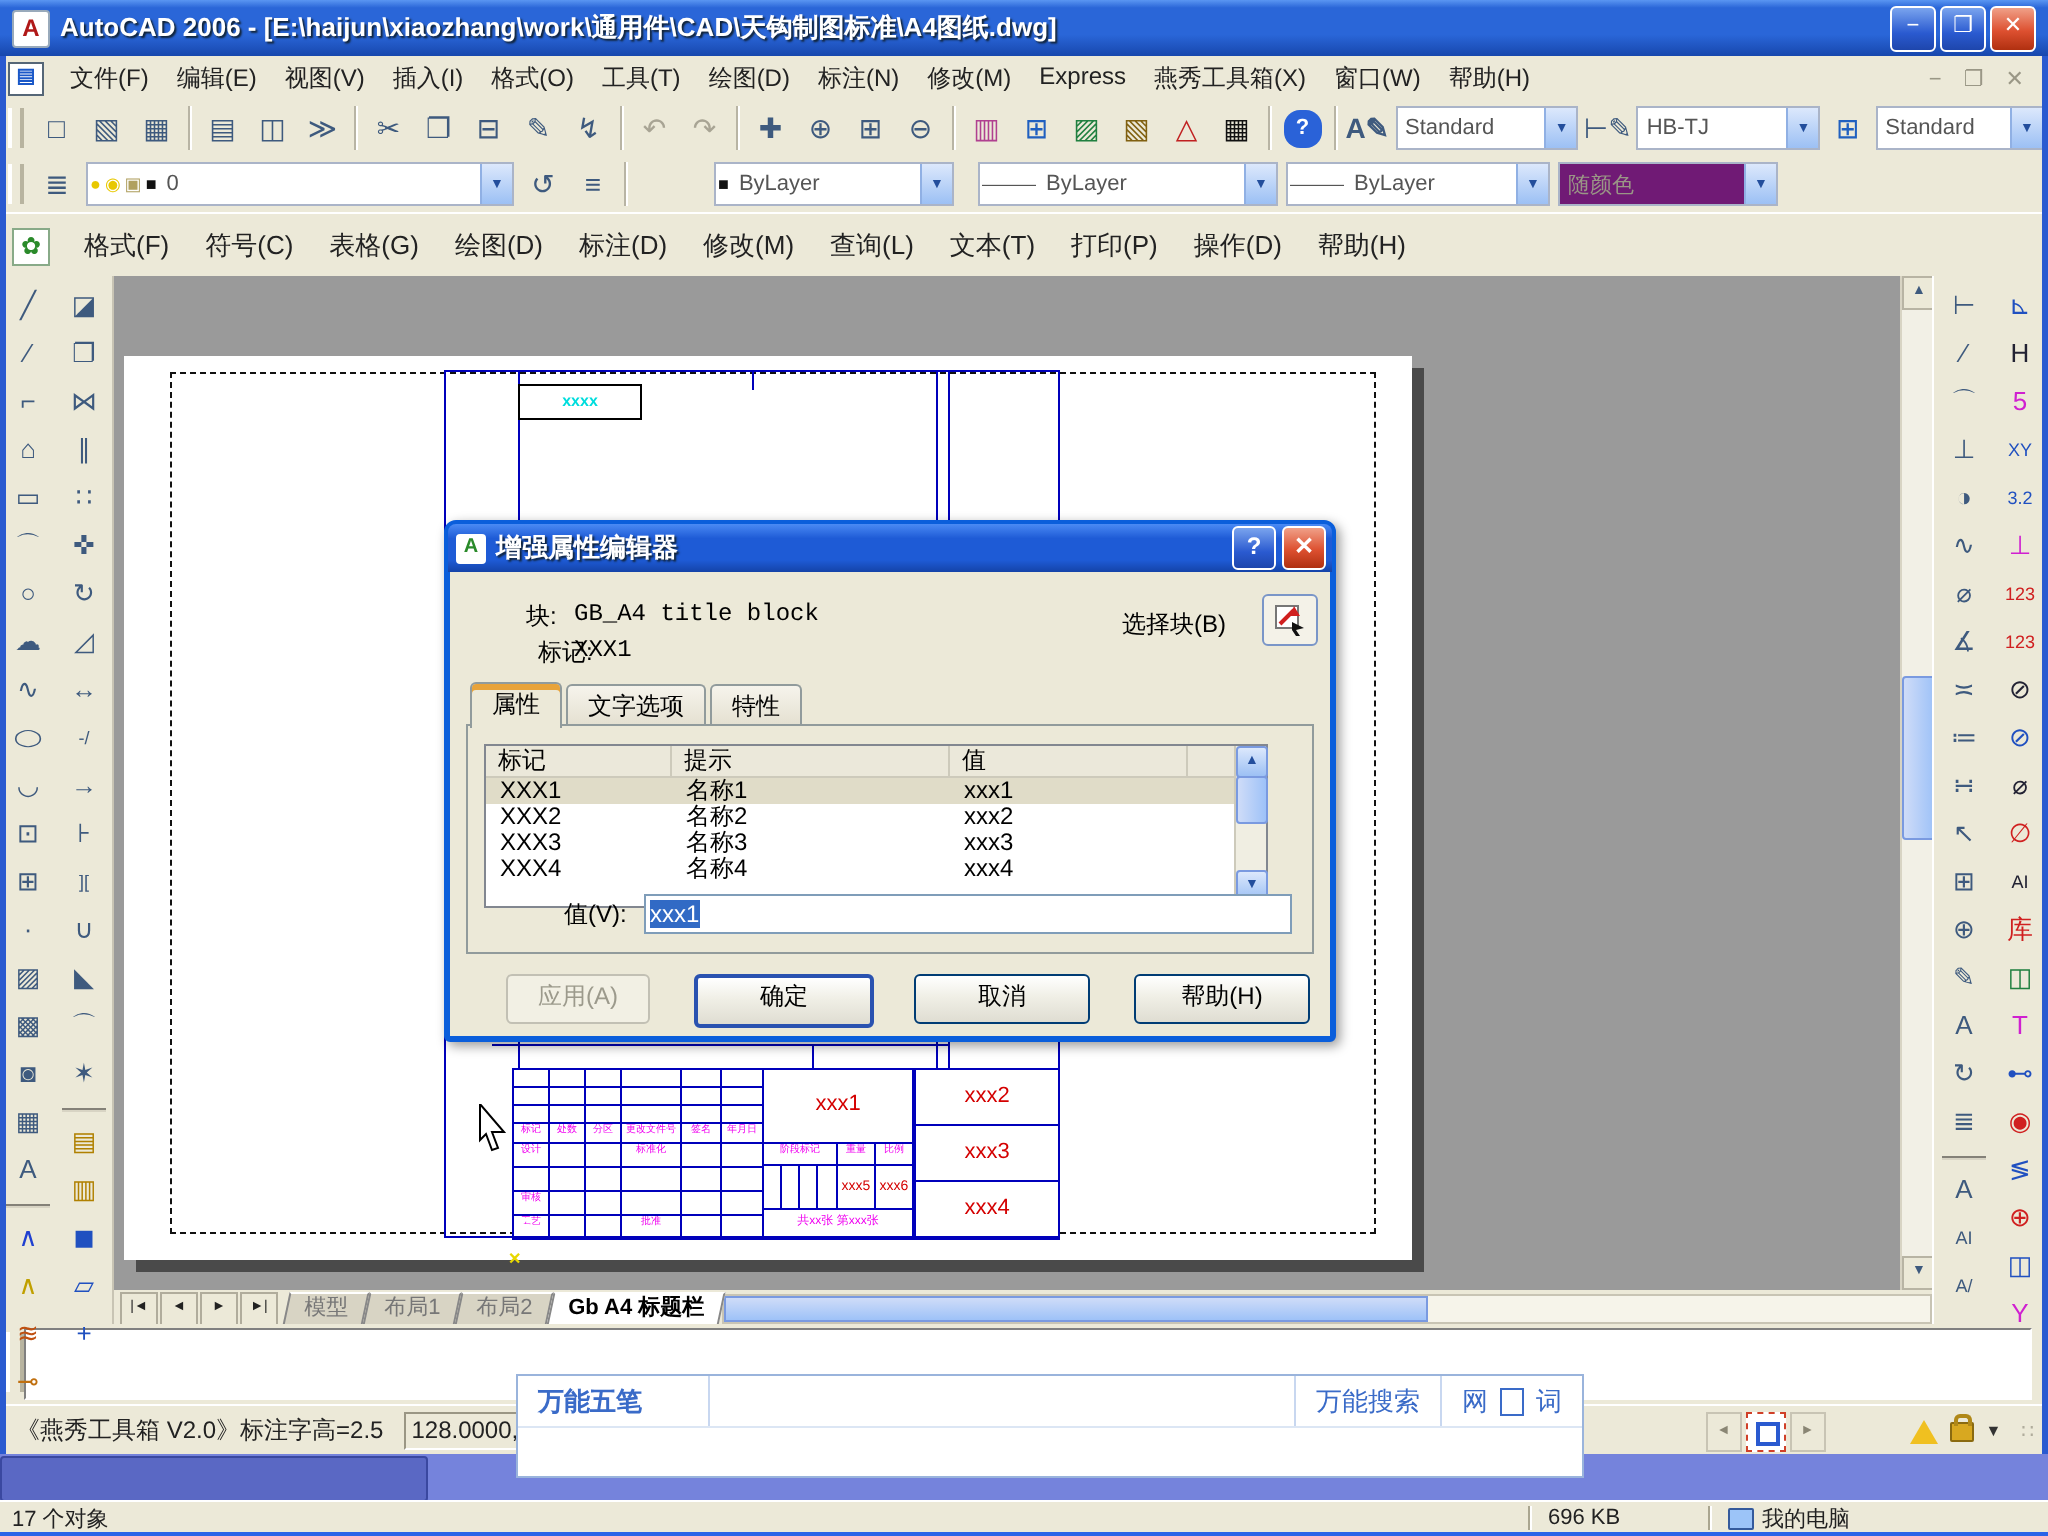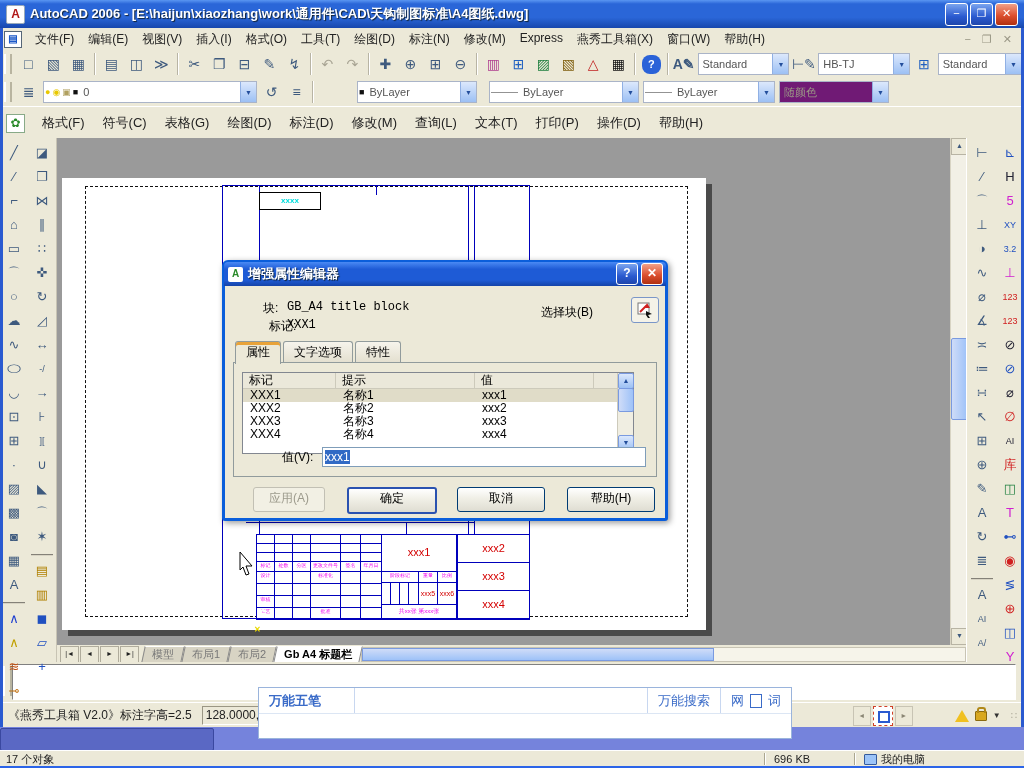--- a/index.html
+++ b/index.html
@@ -155,21 +155,21 @@
     color:#2a8a2a;font-size:10px;font-weight:bold;text-align:center;line-height:14px;}
   #dlg-title-text{font-weight:bold;font-size:13px;text-shadow:1px 1px 1px #123;}
   .dbtn{width:20px;height:20px;margin-left:3px;border:1px solid #fff;border-radius:3px;color:#fff;
     font-size:12px;font-weight:bold;text-align:center;line-height:18px;
     background:linear-gradient(180deg,#7aa4ee,#2a5ad0 60%,#1e46ac);}
   .dbtn.close{background:linear-gradient(180deg,#f0a088,#dd5030 55%,#b03010);margin-right:3px;}
   #dlg-controls{margin-left:auto;display:flex;}
   .dlbl{position:absolute;color:#000;}
   #pickbtn{position:absolute;left:406px;top:34px;width:26px;height:24px;background:#f4f2e8;
     border:1px solid #7a96c8;border-radius:3px;display:flex;align-items:center;justify-content:center;}
-  .tabs{position:absolute;left:10px;top:78px;display:flex;}
+  .tabs{position:absolute;left:10px;top:78px;display:flex;align-items:center;}
   .tab{height:20px;padding:0 10px;line-height:20px;border:1px solid #919b9c;border-bottom:none;
     border-radius:3px 3px 0 0;background:linear-gradient(#f6f4ec,#e4e0d0);margin-right:2px;color:#000;}
   .tab.act{background:#ece9d8;box-shadow:inset 0 3px 0 #e8a33a;height:22px;position:relative;z-index:2;}
   #tabpage{position:absolute;left:8px;top:99px;width:422px;height:113px;background:#ece9d8;
     border:1px solid #919b9c;}
   #attr-list{position:absolute;left:8px;top:9px;width:390px;height:80px;background:#fff;
     border:1px solid #828790;}
   #attr-head{display:flex;height:15px;background:#ebe8da;border-bottom:1px solid #cdcabb;}
   .hc{border-right:1px solid #cdcabb;padding-left:6px;line-height:15px;color:#000;}
   .c0{width:86px;}.c1{width:132px;}.c2{width:112px;}.c3{flex:1;}
@@ -610,21 +610,21 @@
       <div id="dlg-title-text">增强属性编辑器</div>
       <div id="dlg-controls">
         <div class="dbtn">?</div>
         <div class="dbtn close">✕</div>
       </div>
     </div>
     <div class="dlbl" style="left:38px;top:37px">块:</div>
     <div class="dlbl" style="left:62px;top:37px;font-family:'Liberation Mono',monospace">GB_A4 title block</div>
     <div class="dlbl" style="left:44px;top:55px">标记:</div>
     <div class="dlbl" style="left:62px;top:55px;font-family:'Liberation Mono',monospace">XXX1</div>
-    <div class="dlbl" style="left:316px;top:41px">选择块(B)</div>
+    <div class="dlbl" style="left:336px;top:41px">选择块(B)</div>
     <div id="pickbtn">
       <svg width="16" height="16" viewBox="0 0 16 16">
         <rect x="1" y="1" width="11" height="11" fill="#fff" stroke="#777"></rect>
         <line x1="3" y1="10" x2="10" y2="3" stroke="#d02020" stroke-width="2"></line>
         <polygon points="10,1 13,6 8,6" fill="#d02020"></polygon>
         <polygon points="9,9 15,12 11,13 13,16 11,16 9,13" fill="#111"></polygon>
       </svg>
     </div>
     <div class="tabs">
       <div class="tab act">属性</div>

